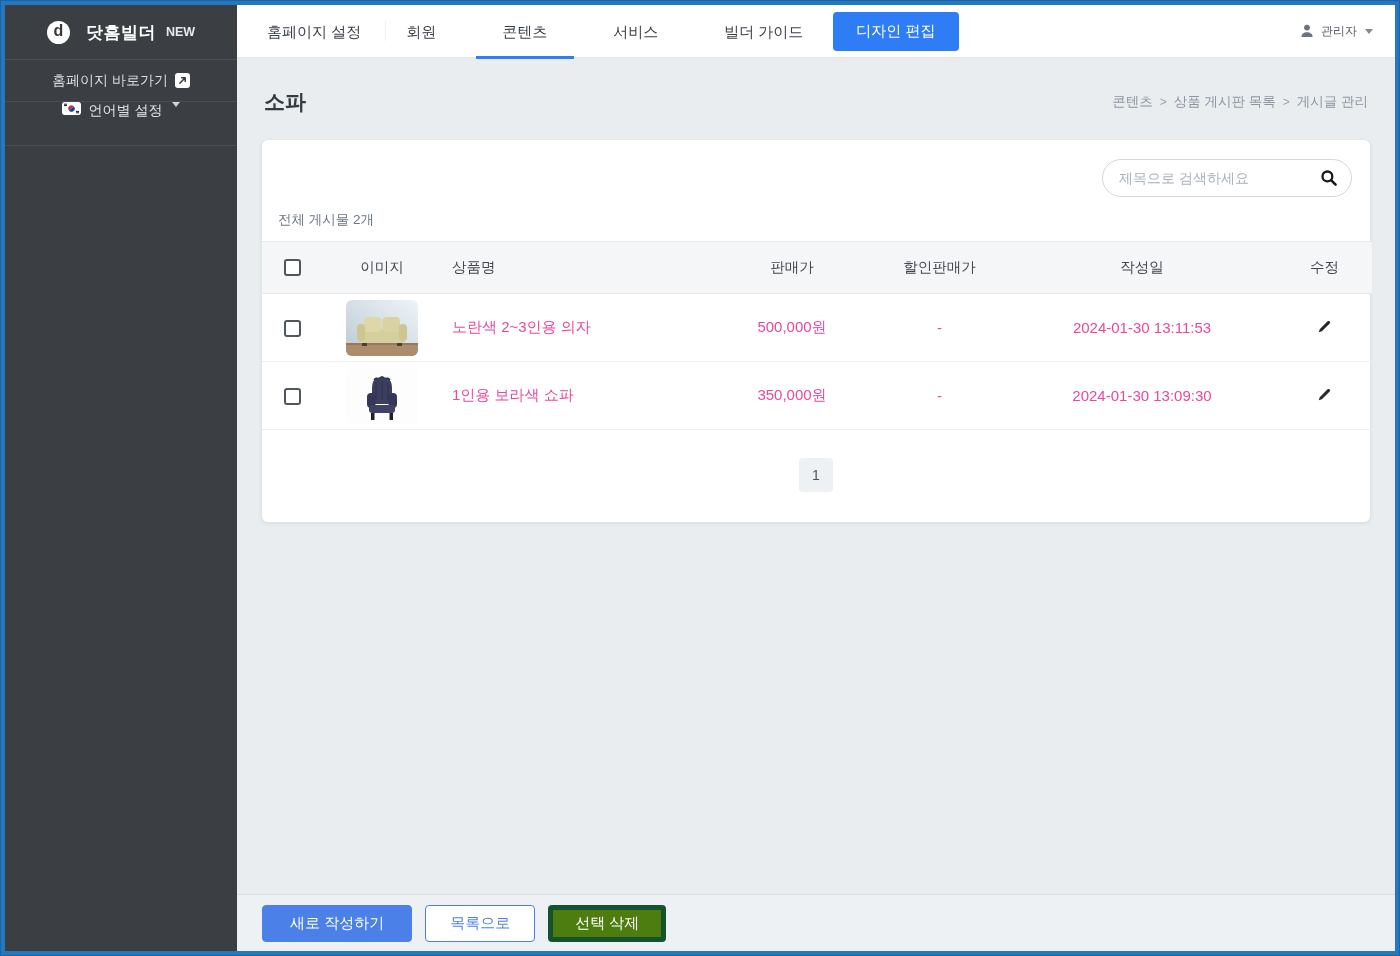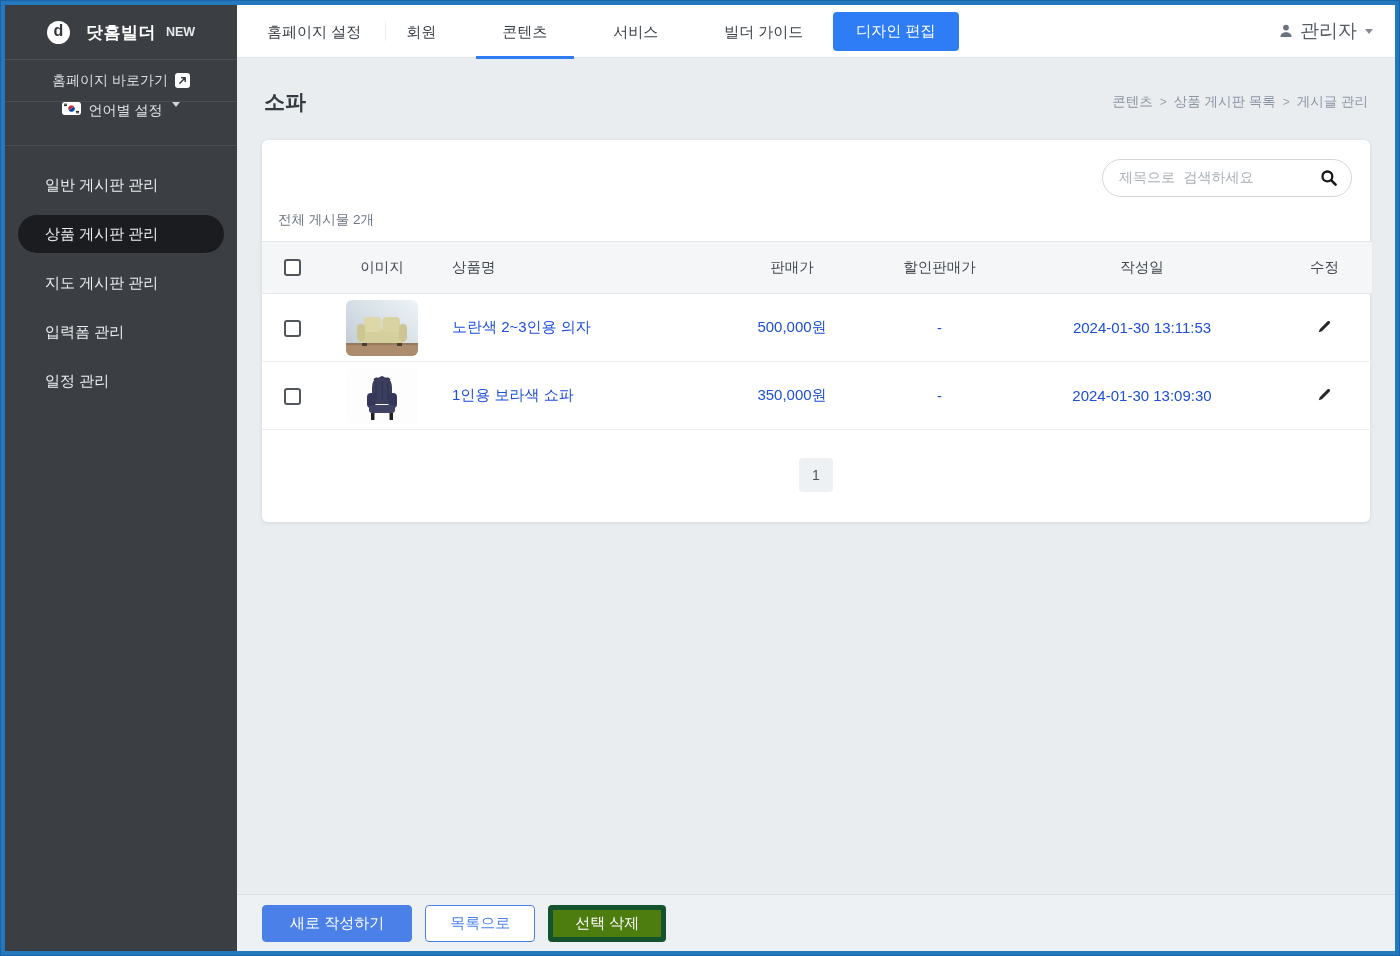--- a/index.html
+++ b/index.html
@@ -73,21 +73,21 @@
     bottom:-1px; width:98px; height:3px; background:#2e7df7;
   }
   .nav-sep { width:1px; height:20px; background:#eef0f2; margin-left:24px; }
   .nav-sep + .nav-item { margin-left:20px; }
   .design-btn {
     margin-left:30px; background:#2e7df7; color:#fff; border:none; border-radius:4px;
     font-size:15px; font-family:inherit; padding:10px 23px; cursor:pointer;text-align:center;
   }
   .user-menu {
     margin-left:auto; display:flex; align-items:center; gap:6px;
-    color:#565c64; font-size:19px; cursor:pointer;
+    color:#565c64; font-size:12px; cursor:pointer;
   }
   .user-menu .caret-down { border-top-color:#83898f; }
 
   
   .content { flex:1; padding:0 25px; overflow:hidden; }
   .page-head {
     display:flex; justify-content:space-between; align-items:center;
     padding:30px 2px 24px;
   }
   .page-title { font-size:21px; font-weight:700; color:#343a41; }
@@ -99,34 +99,34 @@
     box-shadow:0 1px 4px rgba(30,40,50,0.10);
     padding-bottom:28px;
   }
   .search-row { display:flex; justify-content:flex-end; padding:19px 18px 12px; }
   .search-pill {
     width:250px; height:38px; border:1px solid #d3d7db; border-radius:19px;
     display:flex; align-items:center; padding:0 13px 0 16px; gap:8px; background:#fff;
   }
   .search-pill input {
     border:none; outline:none; flex:1; font-size:14px; color:#333;
-    font-family:Liberation Mono, monospace; background:transparent; min-width:0;
+    font-family:Liberation Sans, sans-serif; background:transparent; min-width:0;
   }
   .search-pill input::placeholder { color:#a9b0b7; }
   .search-btn { background:none; border:none; cursor:pointer; display:flex; padding:0; }
 
   .count-text { font-size:13.5px; color:#6e7681; padding:2px 16px 12px; }
 
   table { width:100%; border-collapse:collapse; table-layout:fixed; }
   thead tr { background:#f5f6f8; height:52px; }
   thead tr { border-top:1px solid #e6e9ec; border-bottom:1px solid #e6e9ec; }
   th { font-weight:400; font-size:14.5px; color:#41474e; text-align:center; }
   th.col-name { text-align:left; padding-left:10px; }
   tbody tr { border-bottom:1px solid #eceef0; height:68px; }
-  td { font-size:15px; color:#1d4ed8; text-align:center; vertical-align:middle; }
+  td { font-size:15px; color:#ec4899; text-align:center; vertical-align:middle; }
   td.cell-name { text-align:left; padding-left:10px; }
   .checkbox {
     display:inline-block; width:17px; height:17px; background:#fff;
     border:2px solid #51565c; border-radius:3px; cursor:pointer; vertical-align:middle;
   }
   .thumb { display:inline-block; width:72px; height:56px; border-radius:6px; overflow:hidden; vertical-align:middle; }
   .thumb svg { display:block; }
   .edit-btn { background:none; border:none; cursor:pointer; padding:4px; }
 
   .pagination { display:flex; justify-content:center; padding:28px 0 2px; }
@@ -175,37 +175,20 @@
         </g>
         <g stroke="#1a1a1a" stroke-width="1">
           <path d="M2 2.2 h3 M2 3.6 h3"></path>
           <path d="M14 9.4 h3 M14 10.8 h3"></path>
         </g>
       </svg>
       <span>언어별 설정</span>
       <span class="caret-down"></span>
     </div>
 
-    <nav class="side-menu">
-      <div class="menu-item">
-        <span>일반 게시판 관리</span>
-      </div>
-      <div class="menu-item active">
-        <span>상품 게시판 관리</span>
-      </div>
-      <div class="menu-item">
-        <span>지도 게시판 관리</span>
-      </div>
-      <div class="menu-item">
-        <span>입력폼 관리</span>
-      </div>
-      <div class="menu-item">
-        <span>일정 관리</span>
-      </div>
-    </nav>
   </aside>
 
   <div class="main">
 
     <header class="topnav">
       <div class="nav-item">홈페이지 설정</div>
       <div class="nav-sep"></div>
       <div class="nav-item">회원</div>
       <div class="nav-item active">콘텐츠</div>
       <div class="nav-item">서비스</div>

